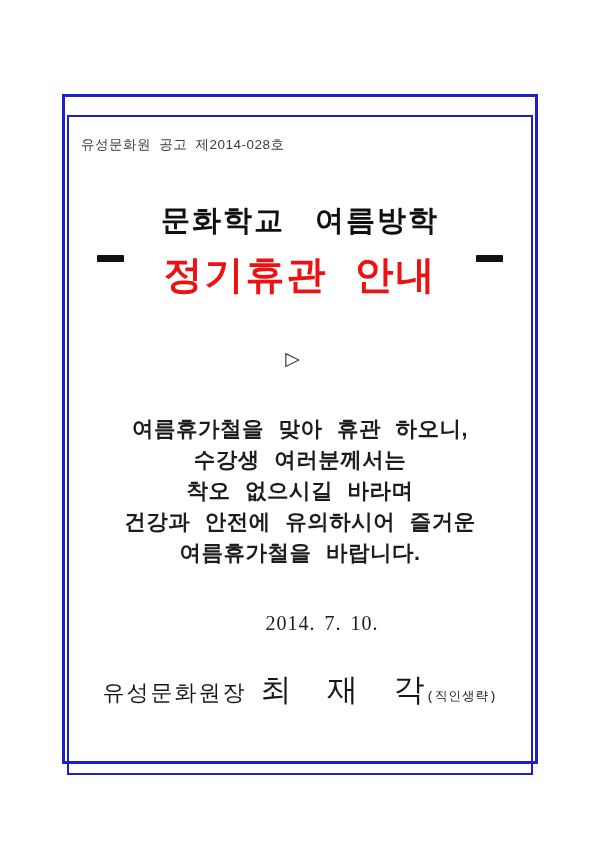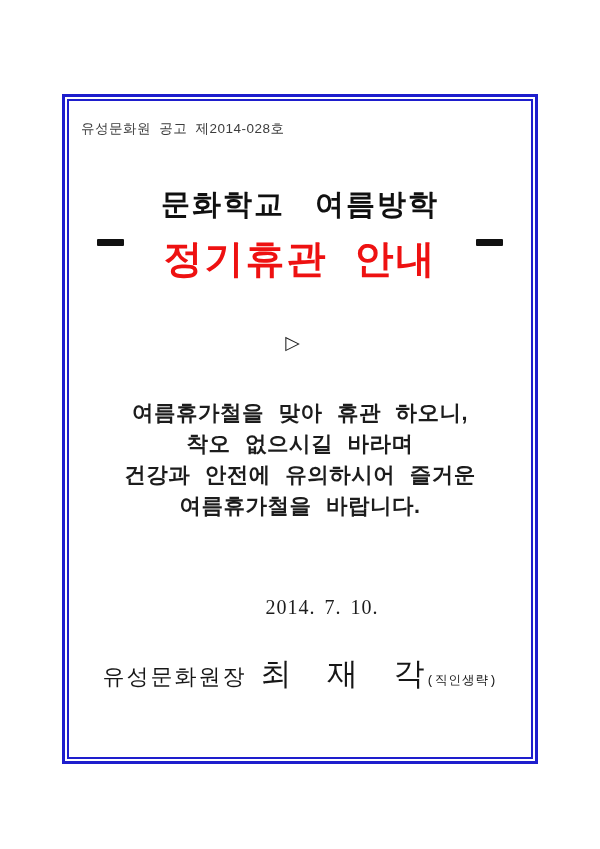--- a/index.html
+++ b/index.html
@@ -23,20 +23,21 @@
     box-sizing:border-box;
     border:3px solid var(--blue);
     padding:2px;
     background:#ffffff;
   }
   .frame-inner{
     width:100%;height:100%;
     box-sizing:border-box;
     border:2px solid var(--blue);
     position:relative;
+    margin-top:16px;
   }
   .notice-no{
     position:absolute;left:12px;top:19px;
     font-size:13.5px;
     letter-spacing:0.5px;
     word-spacing:4px;
     color:var(--gray);
     white-space:nowrap;
   }
   .title-main{
@@ -150,20 +151,21 @@
       <span class="subtitle-text">정기휴관 안내</span>
       <span class="dash"></span>
     </div>
 
     <div class="schedule-row">
       <span class="tri">▷</span>
     </div>
 
     <div class="body-block">
       <div>여름휴가철을 맞아 휴관 하오니,</div>
+      <div>수강생 여러분께서는</div>
       <div>착오 없으시길 바라며</div>
       <div>건강과 안전에 유의하시어 즐거운</div>
       <div>여름휴가철을 바랍니다.</div>
     </div>
 
     <div class="issue-date">2014. 7. 10.</div>
 
     <div class="signature-row">
       <span class="signer-title">유성문화원장</span>
       <span class="signer-name">최 재 각</span>

